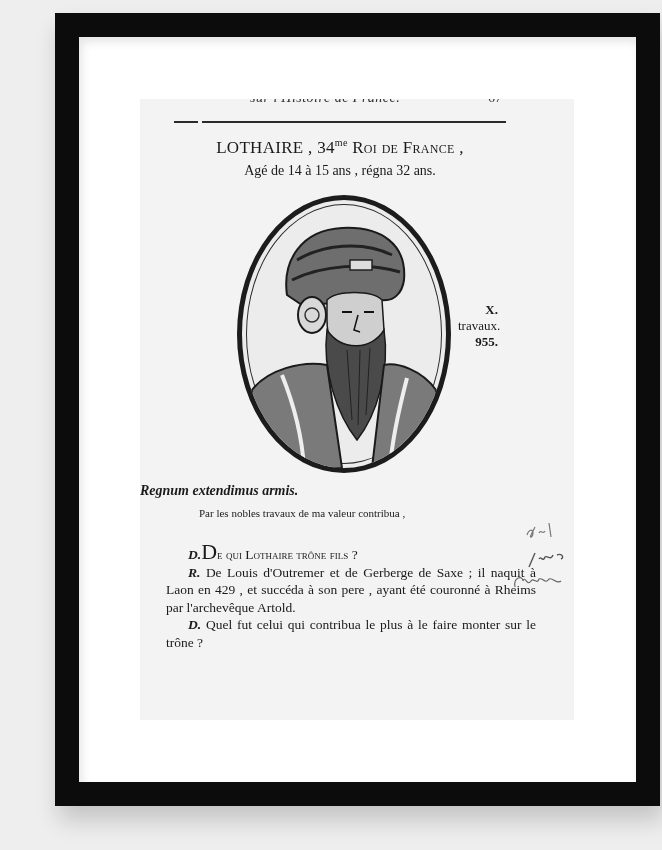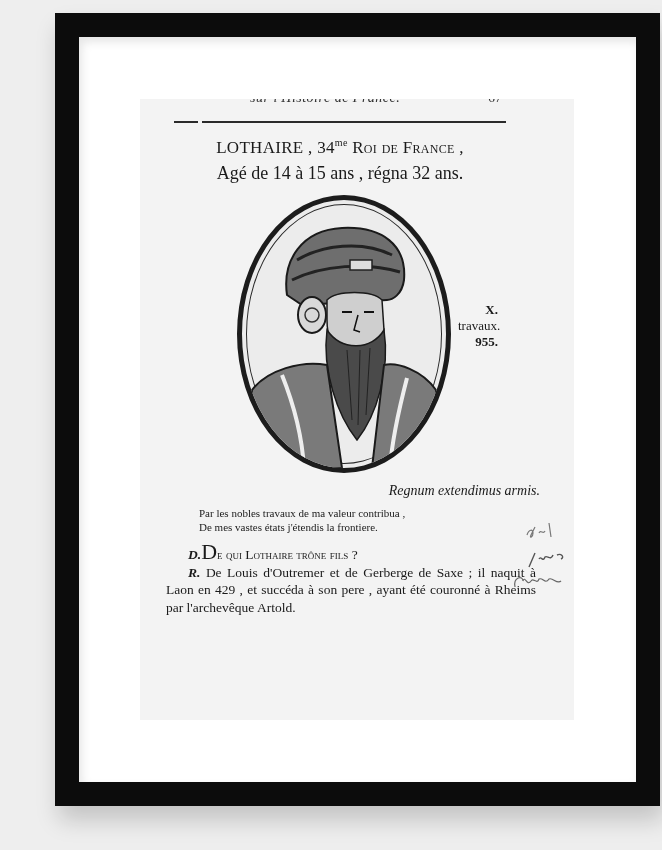--- a/index.html
+++ b/index.html
@@ -67,21 +67,21 @@
     font-size: 17px;
     letter-spacing: 0.3px;
   }
   .title sup { font-size: 10px; }
   .title .sc { font-variant: small-caps; }
   .subtitle {
     position: absolute;
     left: 0; top: 64px;
     width: 400px;
     text-align: center;
-    font-size: 18px;
+    font-size: 14px;
   }
   .portrait {
     position: absolute;
     left: 97px; top: 96px;
     width: 214px; height: 278px;
     border-radius: 50%;
     border: 5px solid #1c1c1c;
     box-sizing: border-box;
     background: #ececec;
     overflow: hidden;
@@ -100,23 +100,23 @@
     line-height: 16px;
     text-align: right;
     width: 40px;
     font-weight: bold;
   }
   .margin-note .siecle { font-weight: normal; }
   .motto {
     position: absolute;
     left: 0; top: 384px;
     width: 400px;
-    text-align: right;
+    text-align: left;
     font-style: italic;
-    font-weight: normal;
+    font-weight: bold;
     font-size: 14px;
   }
   .verse {
     position: absolute;
     left: 59px; top: 407px;
     font-size: 11px;
     line-height: 14px;
   }
   .body-text {
     position: absolute;
@@ -184,31 +184,34 @@
 
       <div class="margin-note">
         <div>X.</div>
         <div class="siecle">travaux.</div>
         <div>955.</div>
       </div>
 
       <div class="motto">Regnum extendimus armis.</div>
       <div class="verse">
         <div>Par les nobles travaux de ma valeur contribua ,</div>
-        <div>De mes vastes états j'étendis la frontiere.</div>
       </div>
 
       <div class="body-text">
         <p class="indent">
           <i>D.</i><span class="dropcap">D</span><span class="sc2">e qui Lothaire trône fils ?</span>
         </p>
         <p class="indent">
           <i>R.</i>
           <span>De Louis d'Outremer et de Gerberge de Saxe ; il naquit à Laon en 429 , et succéda à son pere , ayant été couronné à Rheims par l'archevêque Artold.</span>
         </p>
+        <p class="indent">
+          <i>D.</i>
+          <span>Quel fut celui qui contribua le plus à le faire monter sur le trône ?</span>
+        </p>
       </div>
 
     </div>
 
     <svg class="handwriting" viewBox="0 0 70 80">
       <path d="M18 20 C20 14 24 14 24 18 C24 22 20 24 22 20 L26 12 M30 18 C32 14 34 20 36 16 M40 8 L42 22" fill="none" stroke="#777" stroke-width="1.2"></path>
       <path d="M20 52 L26 38 M30 44 C32 40 34 48 36 42 C38 40 42 46 44 40 M48 40 C52 38 56 42 52 44" fill="none" stroke="#555" stroke-width="1.4"></path>
       <path d="M6 72 C4 62 14 60 14 66 M14 66 C16 60 18 72 22 66 C24 62 28 70 30 64 C34 62 36 70 40 64 C44 62 48 70 52 66" fill="none" stroke="#666" stroke-width="1.2"></path>
     </svg>
   </div>

